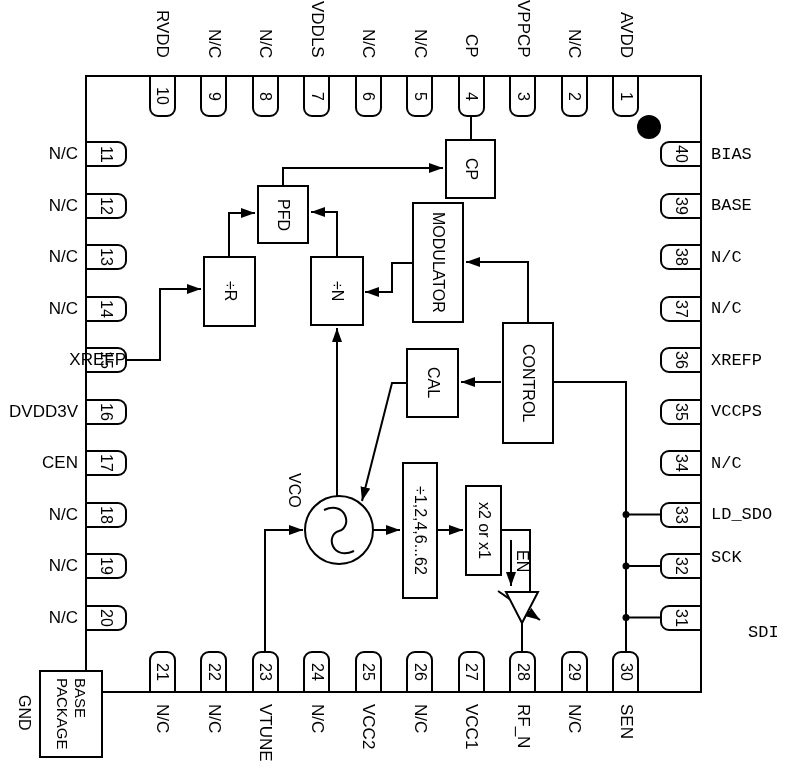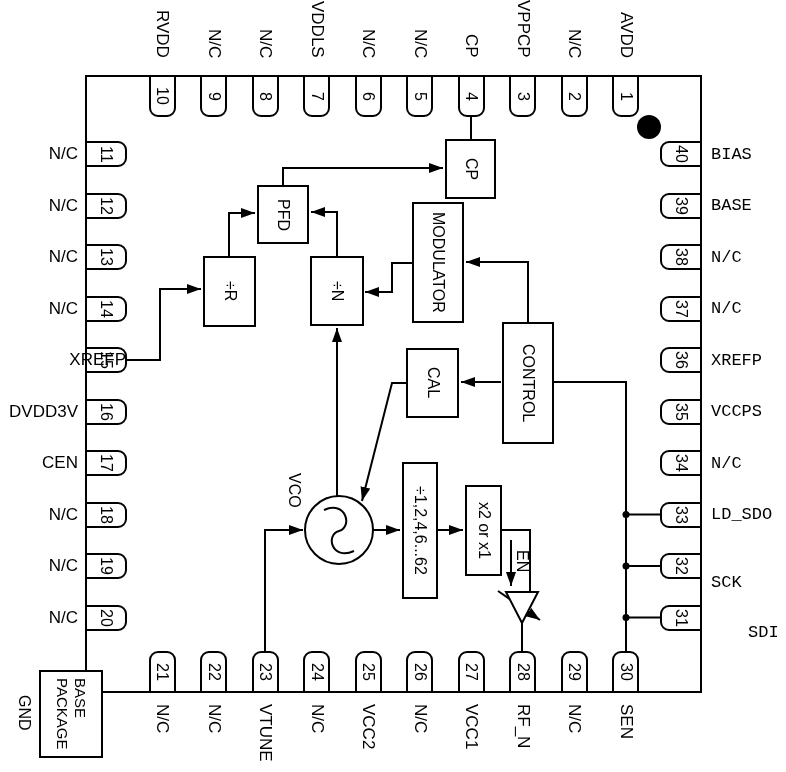--- a/index.html
+++ b/index.html
@@ -247,21 +247,21 @@
       <span class="vtext num">34</span>
     </div>
     <div class="plabel plabel-right" style="top: 450px;">N/C</div>
     <div class="pin pin-right" style="left: 660px; top: 501.5px;">
       <span class="vtext num">33</span>
     </div>
     <div class="plabel plabel-right" style="top: 501.5px;">LD_SDO</div>
     <div class="pin pin-right" style="left: 660px; top: 553px;">
       <span class="vtext num">32</span>
     </div>
-    <div class="plabel plabel-right" style="top: 569px;">SCK</div>
+    <div class="plabel plabel-right" style="top: 544px;">SCK</div>
     <div class="pin pin-right" style="left: 660px; top: 604.5px;">
       <span class="vtext num">31</span>
     </div>
     <div class="plabel plabel-right" style="top: 619px; margin-left: 37px;">SDI</div>
     <div class="pin pin-bottom" style="left: 148.5px; top: 651px;">
       <span class="vtext num">21</span>
     </div>
     <div class="plabel plabel-bottom" style="left: 150px;">
       <span class="vtext">N/C</span>
     </div>

